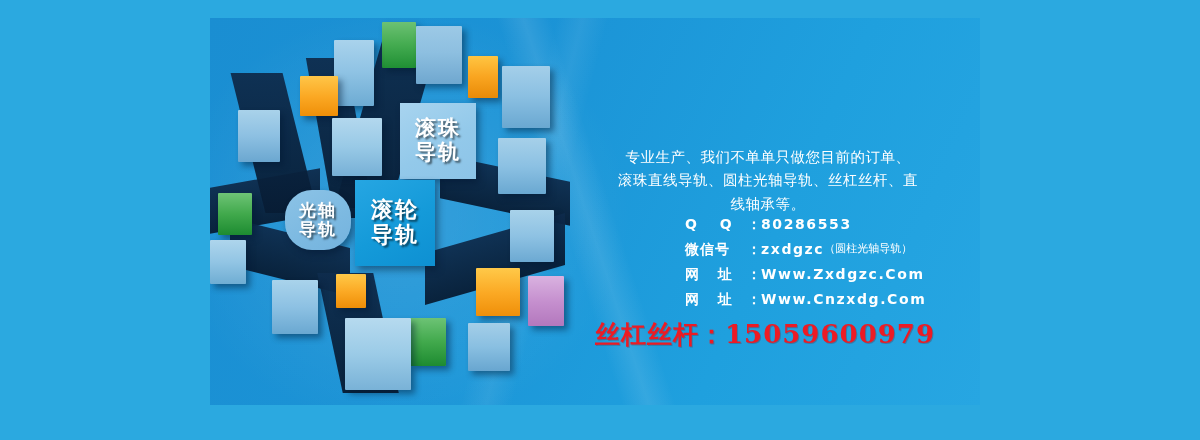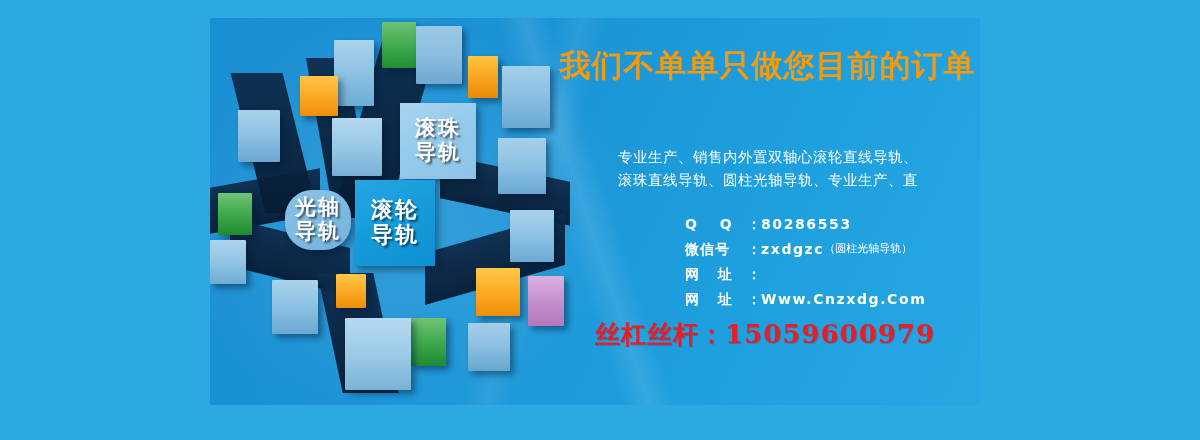--- a/index.html
+++ b/index.html
@@ -34,21 +34,21 @@
   .tile{
     position:absolute;display:flex;flex-direction:column;
     align-items:center;justify-content:center;
     color:#fff;font-weight:bold;line-height:1.12;
     text-shadow:2px 2px 2px rgba(0,0,0,.55);
     box-shadow:3px 4px 7px rgba(0,20,45,.45);
   }
   .tile span{display:block;}
   .tile-gunzhu{left:190px;top:85px;width:76px;height:76px;font-size:21px;letter-spacing:2px;
     background:linear-gradient(150deg,#a8d4ef 0%,#93c9ea 55%,#8cc4e8 100%);}
-  .tile-guangzhou{left:75px;top:172px;width:66px;height:60px;font-size:21px;letter-spacing:2px;
+  .tile-guangzhou{left:75px;top:172px;width:66px;height:60px;font-size:17px;letter-spacing:2px;
     background:linear-gradient(150deg,#8cc3e6 0%,#7cb9e1 60%,#74b3de 100%);border-radius:27px;}
   .tile-gunlun{left:145px;top:162px;width:80px;height:86px;font-size:22px;letter-spacing:2px;
     background:linear-gradient(150deg,#26a6e2 0%,#149ad9 55%,#0e90d2 100%);}
   .tile-sigang{left:225px;top:177px;width:57px;height:60px;font-size:17px;letter-spacing:1px;
     background:linear-gradient(150deg,#d7b4dd 0%,#c79ed2 60%,#bf93cb 100%);}
 
   
   .content{position:absolute;left:345px;top:0;width:425px;height:387px;}
 
   .headline{position:absolute;left:0;top:26px;width:425px;text-align:center;}
@@ -165,46 +165,47 @@
       <div class="tile tile-gunlun">
         <span>滚轮</span>
         <span>导轨</span>
       </div>
 
     </div>
 
     <div class="content">
 
       <div class="headline">
-        <div>我们不单单只做您目前的订单</div>
       </div>
 
       <div class="subtext">
-        <div>专业生产、销售内外置双轴心滚轮直线导轨、</div>
-        <div>滚珠直线导轨、圆柱光轴导轨、专业生产、直</div>
+        <div>专业生产、我们不单单只做您目前的订单、</div>
+        <div>滚珠直线导轨、圆柱光轴导轨、丝杠丝杆、直</div>
+        <div>线轴承等。</div>
       </div>
 
       <div class="contact">
 
         <div class="crow">
           <span class="clabel spread">Q Q</span>
           <span class="clabel" style="width:14px;flex:0 0 14px;">：</span>
           <span class="cval">80286553</span>
         </div>
 
         <div class="crow">
           <span class="clabel">微信号</span>
           <span class="clabel" style="width:14px;flex:0 0 14px;">：</span>
           <span class="cval">zxdgzc</span>
           <span class="cnote">（圆柱光轴导轨）</span>
         </div>
 
         <div class="crow">
           <span class="clabel" style="letter-spacing:7px;">网 址</span>
           <span class="clabel" style="width:14px;flex:0 0 14px;">：</span>
+          <span class="cval">Www.Zxdgzc.Com</span>
         </div>
 
         <div class="crow">
           <span class="clabel" style="letter-spacing:7px;">网 址</span>
           <span class="clabel" style="width:14px;flex:0 0 14px;">：</span>
           <span class="cval">Www.Cnzxdg.Com</span>
         </div>
       </div>
 
       <div class="phone">

